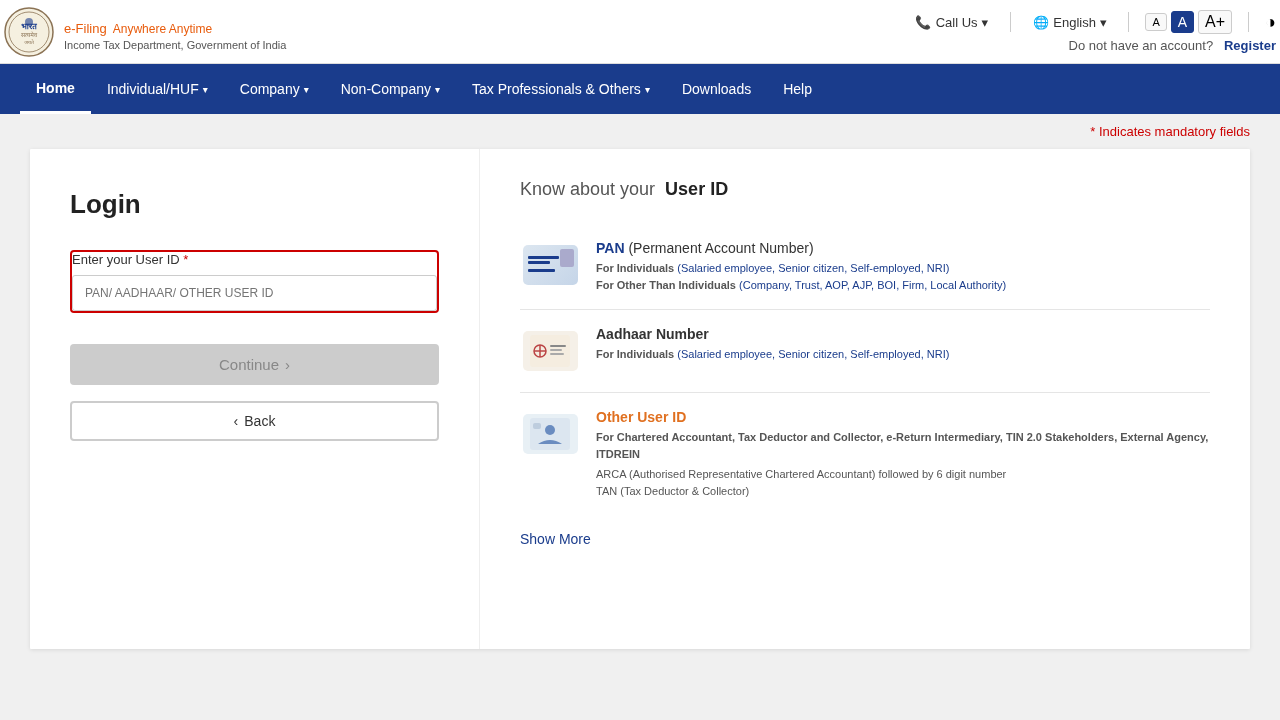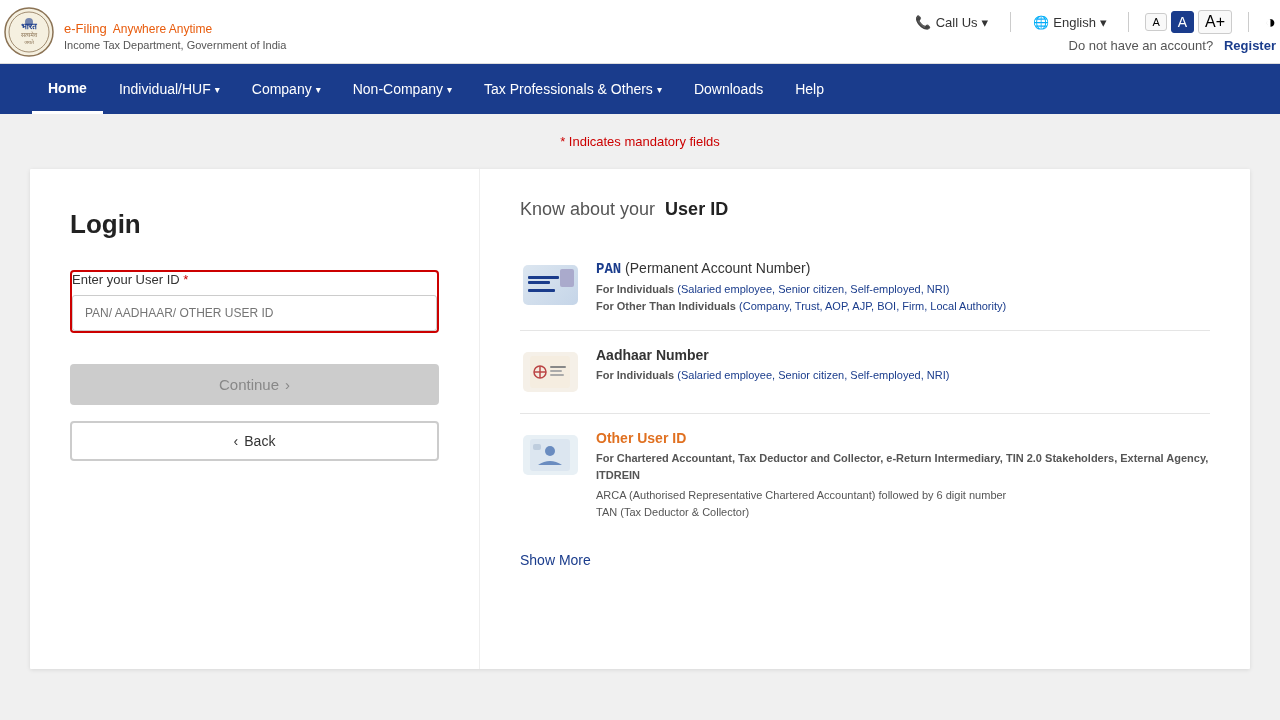--- a/index.html
+++ b/index.html
@@ -93,21 +93,21 @@
       cursor: pointer;
       font-size: 18px;
     }
     .divider-v { width: 1px; height: 20px; background: #ccc; }
 
     
     .navbar {
       background: #1a3c8c;
       display: flex;
       align-items: stretch;
-      padding: 0 32px;
+      padding: 0 20px;
       min-height: 50px;
     }
     .nav-item {
       color: #fff;
       padding: 0 16px;
       display: flex;
       align-items: center;
       cursor: pointer;
       font-size: 14px;
       gap: 4px;
@@ -115,22 +115,22 @@
       position: relative;
     }
     .nav-item.active {
       border-bottom: 3px solid #fff;
       font-weight: bold;
     }
     .nav-arrow { font-size: 10px; }
 
     
     .mandatory-note {
-      text-align: center;
-      padding: 20px 30px;
+      text-align: right;
+      padding: 10px 30px;
       color: #c00;
       font-size: 13px;
     }
     .main-container {
       background: #fff;
       margin: 0 30px 30px 30px;
       border-radius: 1px;
       box-shadow: 0 1px 4px rgba(0,0,0,0.1);
       display: flex;
       min-height: 500px;
@@ -245,21 +245,21 @@
       align-items: center;
       justify-content: center;
     }
     .info-content { flex: 1; }
     .info-heading {
       font-size: 14px;
       font-weight: bold;
       color: #333;
       margin-bottom: 4px;
     }
-    .info-heading .highlight { color: #1a3c8c; font-family: Liberation Mono, monospace; }
+    .info-heading .highlight { color: #1a3c8c; }
     .info-sub {
       font-size: 11px;
       color: #555;
       line-height: 1.5;
     }
     .info-sub .blue { color: #1a3c8c; }
     .show-more {
       color: #1a3c8c;
       font-size: 14px;
       cursor: pointer;

